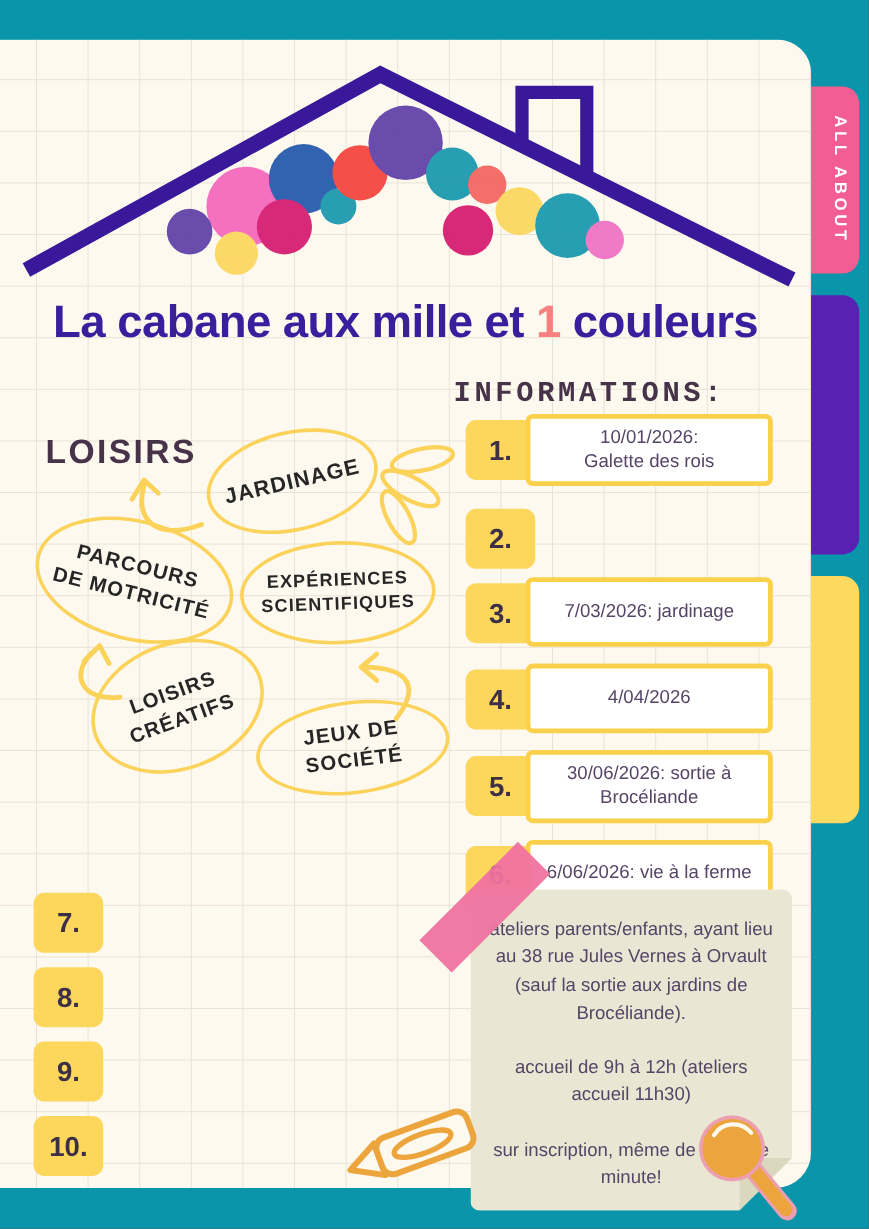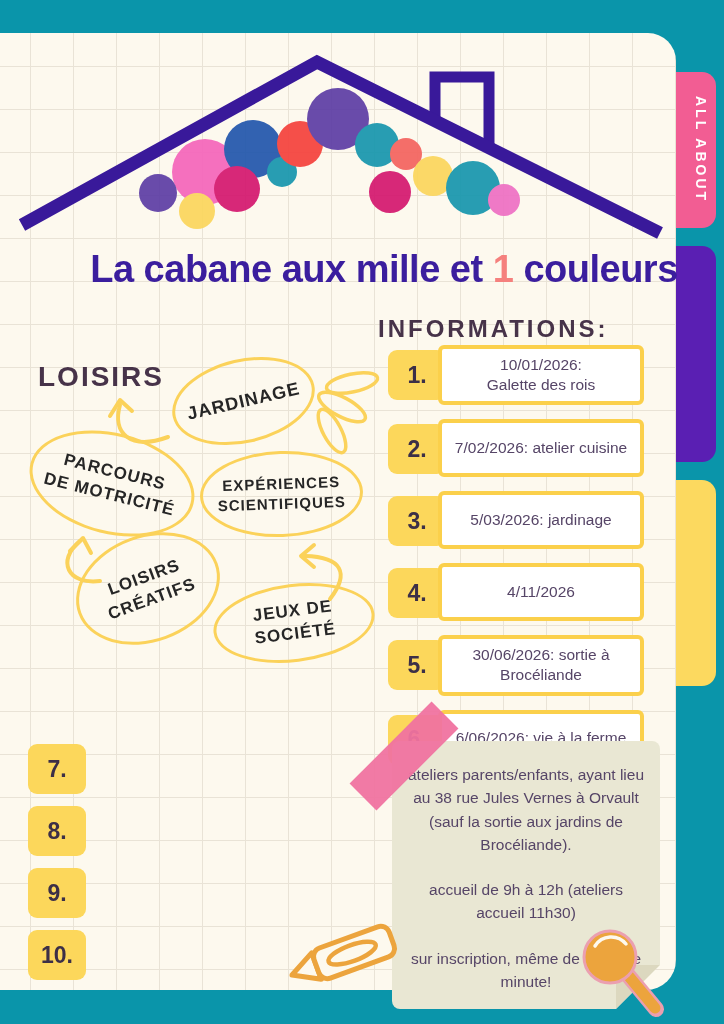--- a/index.html
+++ b/index.html
@@ -27,27 +27,27 @@
       linear-gradient(90deg,#e9e3d6 1px, transparent 1px);
     background-size:43px 43px;
     background-position:-13px -10px;
     border-radius:0 28px 30px 0;
   }
   .art{position:absolute;pointer-events:none;}
   
   .title{
     position:absolute;left:0;top:215px;width:676px;text-align:center;
     font-family:"Liberation Sans",sans-serif;font-weight:700;
-    font-size:38px;letter-spacing:-0.5px;color:#3b1e9e;white-space:nowrap;padding-left:46px;
+    font-size:38px;letter-spacing:-0.5px;color:#3b1e9e;white-space:nowrap;
   }
   .title .hl{color:#f5807d;}
   
   .h-informations{
     position:absolute;left:378px;top:282px;
-    font-size:24px;font-weight:800;letter-spacing:3px;color:#473349;
+    font-size:24px;font-weight:800;letter-spacing:3px;color:#473349;font-family:Liberation Mono, monospace;
   }
   .h-ateliers{
     position:absolute;left:38px;top:328px;
     font-size:28px;font-weight:800;letter-spacing:2px;color:#473349;
   }
   
   .items{position:absolute;display:flex;flex-direction:column;gap:14px;}
   .items-right{left:388px;top:312px;width:256px;}
   .items-left{left:28px;top:706px;width:250px;}
   .item{position:relative;min-height:48px;}
@@ -164,29 +164,28 @@
     </svg>
 
     <div class="items items-right">
       <div class="item">
           <div class="chip">1.</div>
           <div class="box">10/01/2026:
 Galette des rois</div>
         </div>
       <div class="item">
           <div class="chip">2.</div>
-          <div class="box">7/02/2026: atelier cuisine</div>
         </div>
       <div class="item">
           <div class="chip">3.</div>
-          <div class="box">5/03/2026: jardinage</div>
+          <div class="box">7/03/2026: jardinage</div>
         </div>
       <div class="item">
           <div class="chip">4.</div>
-          <div class="box">4/11/2026</div>
+          <div class="box">4/04/2026</div>
         </div>
       <div class="item">
           <div class="chip">5.</div>
           <div class="box">30/06/2026: sortie à
 Brocéliande</div>
         </div>
       <div class="item">
           <div class="chip">6.</div>
           <div class="box">6/06/2026: vie à la ferme</div>
         </div>

